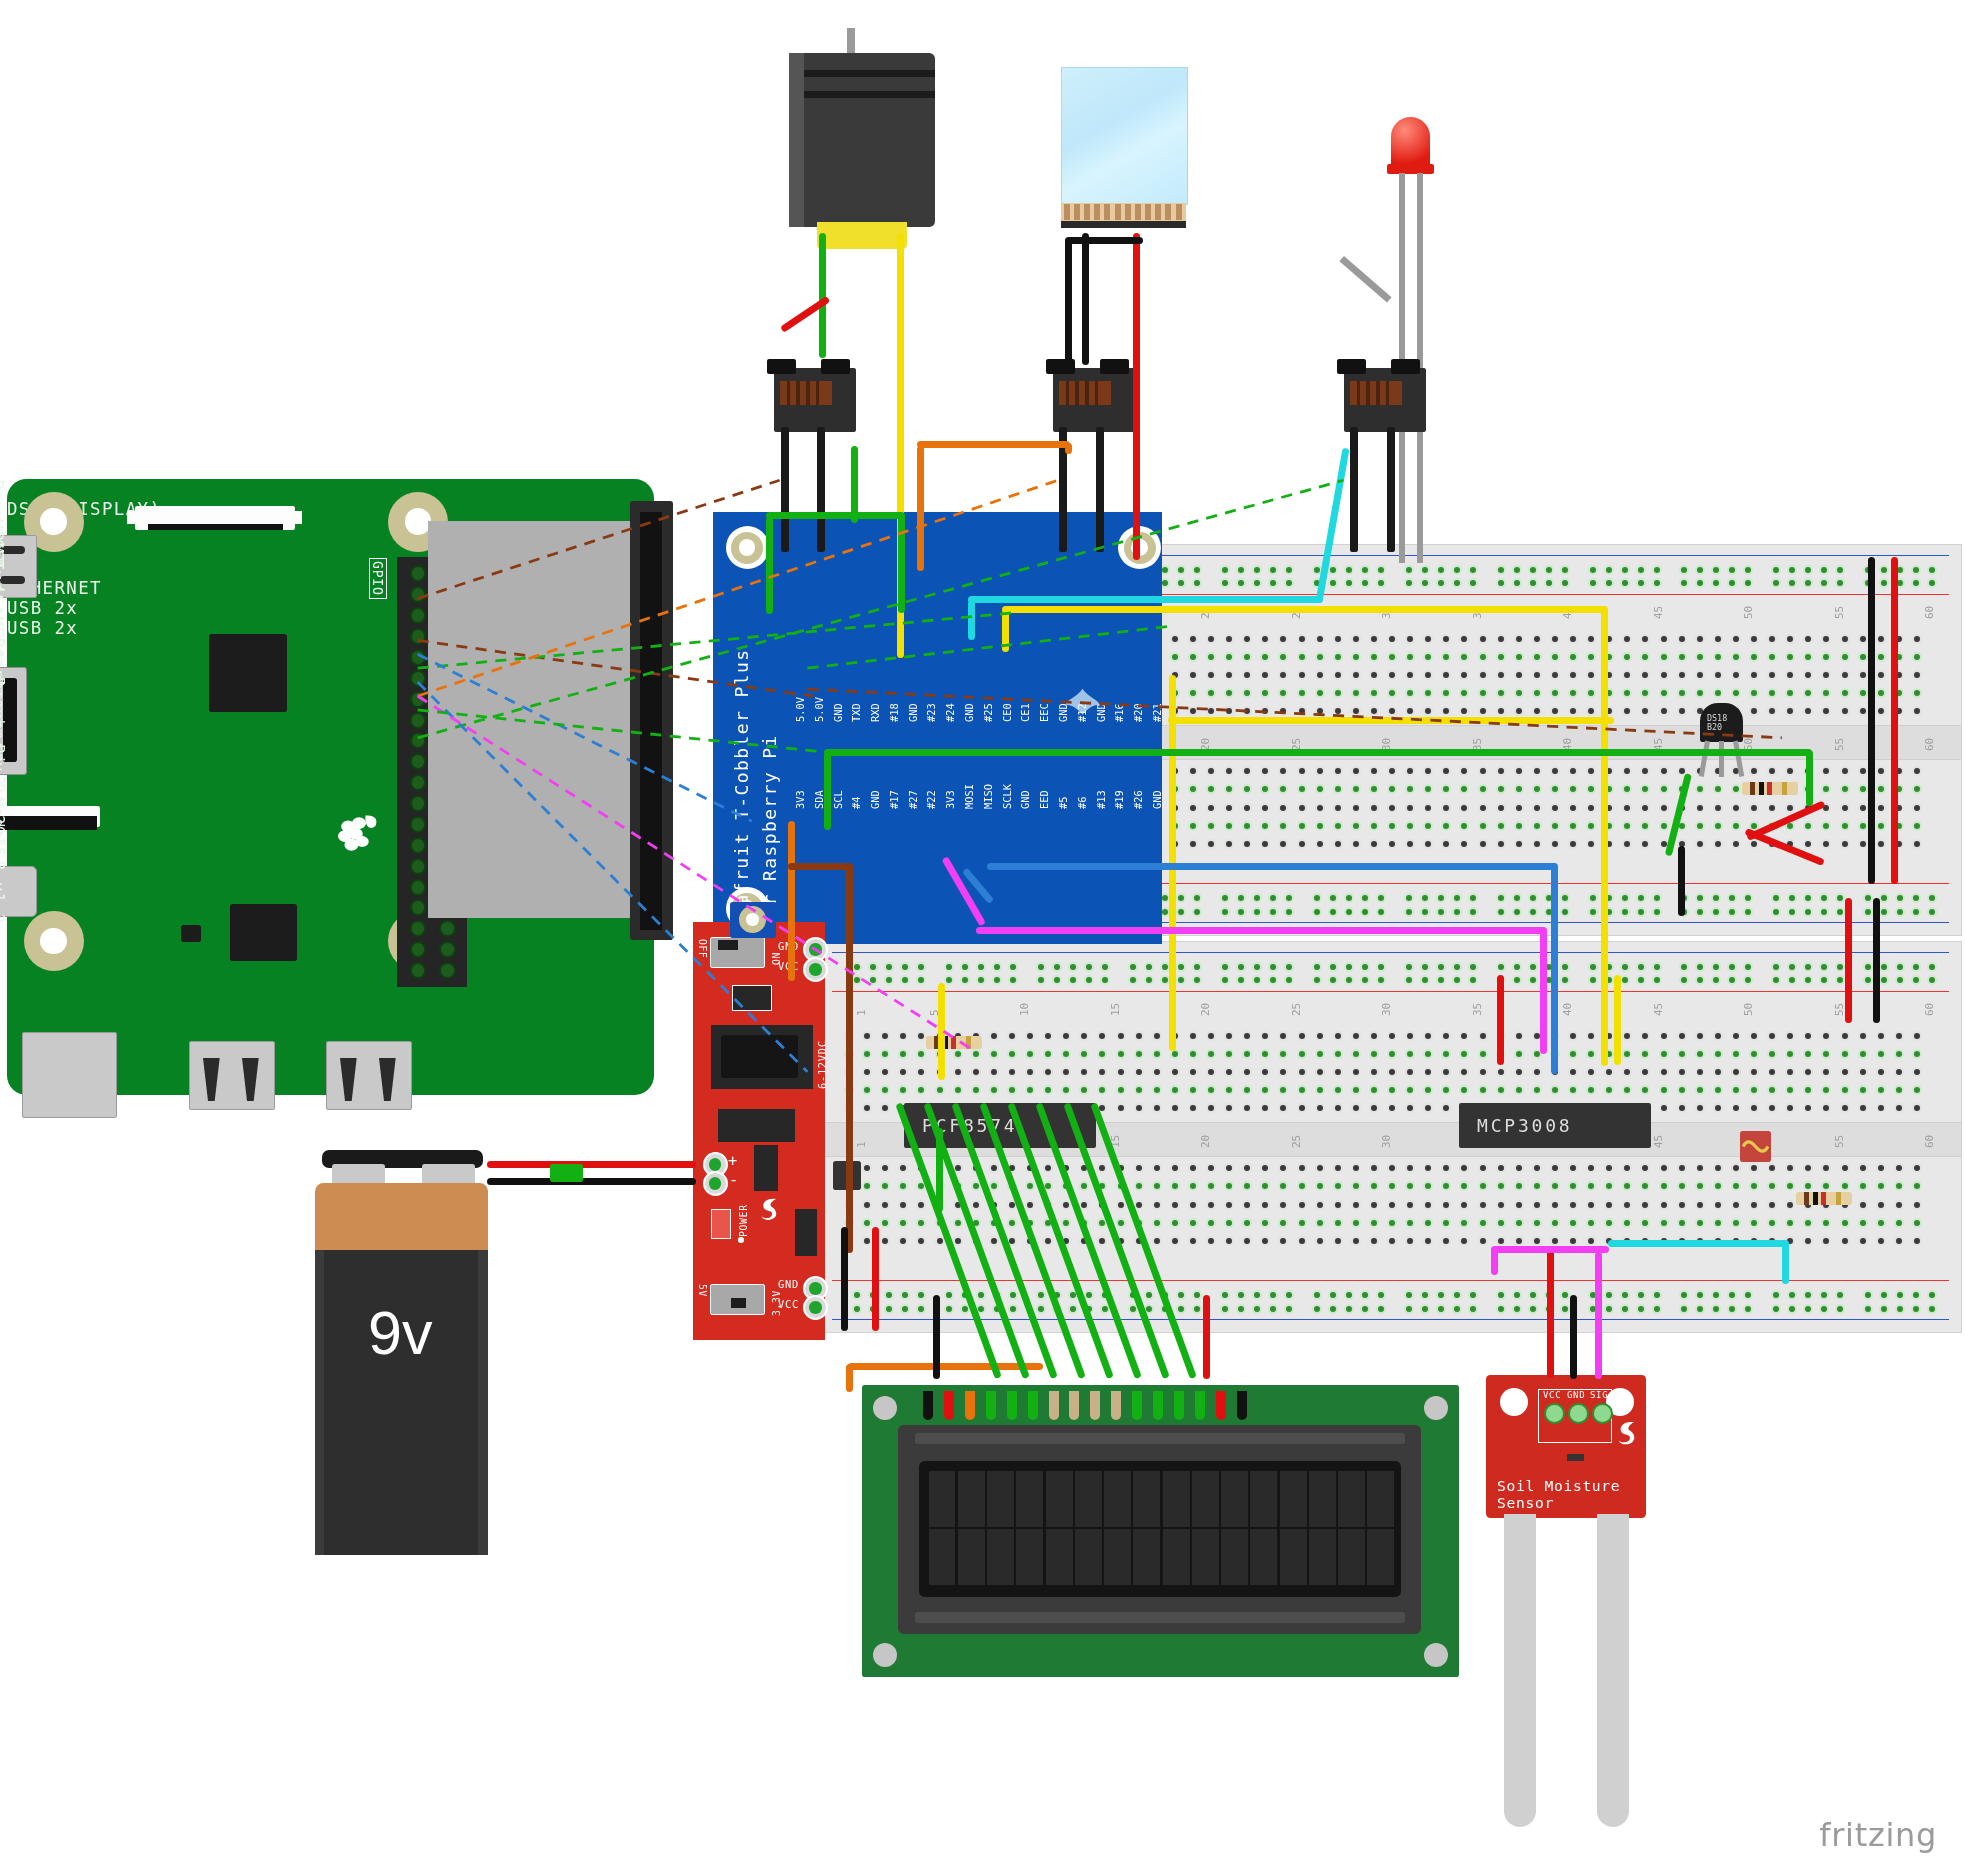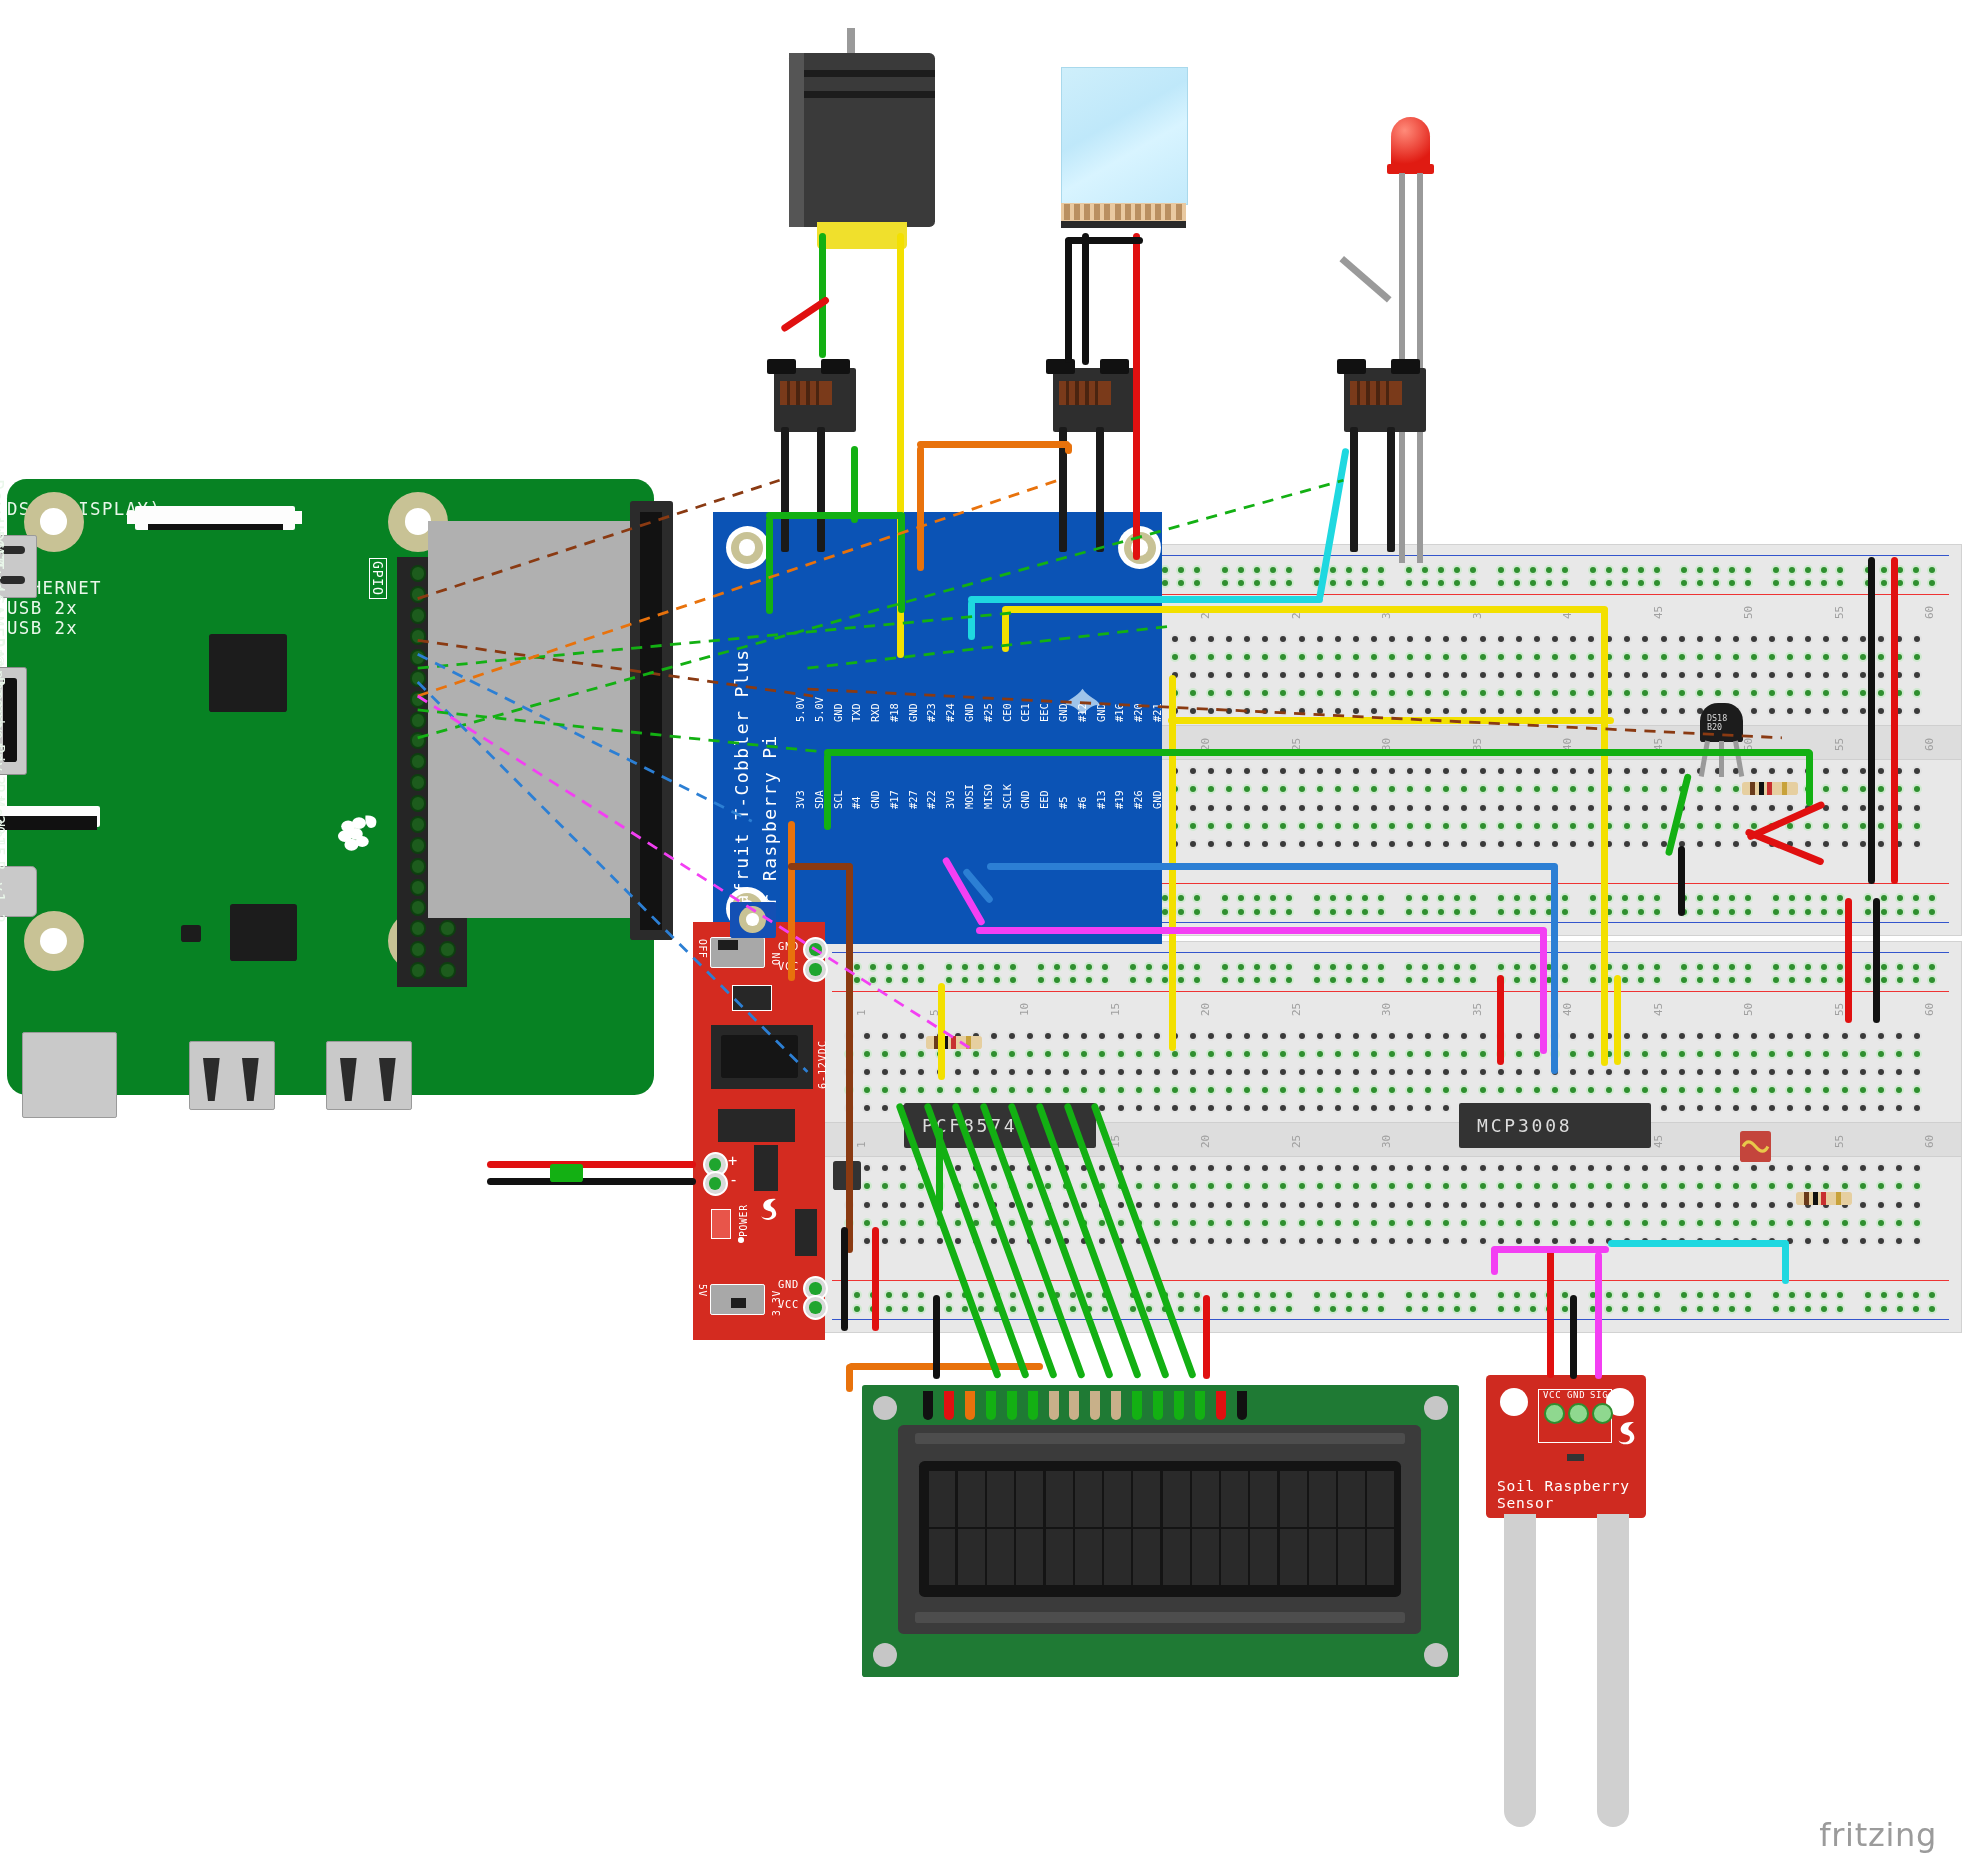--- a/index.html
+++ b/index.html
@@ -5485,20 +5485,30 @@
     <div class="t tl" style="left:15.3px;top:362px;font-size:9.7px;">5V</div>
     <div class="t tr" style="left:78px;top:394px;font-size:9.7px;">3.3V</div>
     <div class="abs" style="left:45px;top:315px;width:5.6px;height:5.6px;border-radius:50%;background:#fff;"></div>
   </div>
 
   <div class="abs" style="left:730px;top:902px;width:46px;height:36px;background:#1450b4;border-radius:2.8px;"></div>
   <div class="abs" style="left:739px;top:906px;width:26.5px;height:26.5px;border-radius:50%;background:#c8c295;"></div>
   <div class="abs" style="left:746px;top:913px;width:12.5px;height:12.5px;border-radius:50%;background:#fff;"></div>
   <div class="abs" style="left:833px;top:1161px;width:28px;height:29px;background:#333;border-radius:2.8px;"></div>
 
+  <div class="abs" style="left:305px;top:1150px;width:191px;height:439px;">
+    <div class="abs" style="left:16.7px;top:0px;width:161px;height:18px;background:#1a1a1a;border-radius:7px;"></div>
+    <div class="abs" style="left:26.5px;top:14px;width:53px;height:21px;background:#c9c9c9;border-radius:2.8px;"></div>
+    <div class="abs" style="left:117px;top:14px;width:53px;height:21px;background:#c9c9c9;border-radius:2.8px;"></div>
+    <div class="abs" style="left:9.7px;top:33px;width:173px;height:70px;background:#cc8c52;border-radius:8.4px 8.4px 0 0;"></div>
+    <div class="abs" style="left:9.7px;top:100px;width:173px;height:305px;background:#2e2e2e;border-radius:0 0 9.7px 9.7px;"></div>
+    <div class="abs" style="left:9.7px;top:100px;width:9.7px;height:305px;background:#3b3b3b;"></div>
+    <div class="abs" style="left:173px;top:100px;width:9.7px;height:305px;background:#3b3b3b;"></div>
+    <div class="abs" style="left:63px;top:148px;color:#fff;font-size:61px;font-family:'Liberation Sans',sans-serif;">9v</div>
+  </div>
 
   <div class="abs" style="left:487px;top:1161px;width:209px;height:7px;background:#e01010;border-radius:3.5px;"></div>
   <div class="abs" style="left:487px;top:1178px;width:209px;height:7px;background:#111;border-radius:3.5px;"></div>
   <div class="abs" style="left:550px;top:1164px;width:33px;height:18px;background:#13b013;border-radius:2.8px;"></div>
 
   <div id="motor">
     <div class="abs" style="left:58px;top:0px;width:8.4px;height:28px;background:#9a9a9a;"></div>
     <div class="abs" style="left:0px;top:25px;width:146px;height:174px;background:#3a3a3a;border-radius:5.6px;"></div>
     <div class="abs" style="left:0px;top:42px;width:146px;height:7px;background:#1c1c1c;"></div>
     <div class="abs" style="left:0px;top:63px;width:146px;height:7px;background:#1c1c1c;"></div>
@@ -5675,21 +5685,21 @@
     <div class="pad" style="left:58px;top:28px;"></div>
     <div class="pad" style="left:82px;top:28px;"></div>
     <div class="pad" style="left:106px;top:28px;"></div>
     <div class="t" style="left:57px;top:15.3px;font-size:9px;">VCC</div>
     <div class="t" style="left:81px;top:15.3px;font-size:9px;">GND</div>
     <div class="t" style="left:104px;top:15.3px;font-size:9px;">SIG</div>
     <div class="abs" style="left:81px;top:79px;width:16.7px;height:7px;background:#333;"></div>
     <svg viewBox="0 0 40 40" style="position:absolute;left:127px;top:43px;width:28px;height:28px;">
       <path d="M30 6 C16 4 8 12 12 20 C16 26 26 22 24 30 C22 36 12 36 8 32 C10 38 22 40 28 34 C34 28 28 20 24 18 C20 16 22 10 30 6 Z" fill="#fff"></path>
     </svg>
-    <div class="t" style="left:11px;top:102px;font-size:14.6px;">Soil Raspberry Sensor</div>
+    <div class="t" style="left:11px;top:102px;font-size:14.6px;">Soil Moisture Sensor</div>
   </div>
   <div class="prong" style="left:1504px;top:1514px;width:32px;height:313px;border-radius:0 0 16px 16px;"></div>
   <div class="prong" style="left:1597px;top:1514px;width:32px;height:313px;border-radius:0 0 16px 16px;"></div>
 
   <div class="jumper" style="left:819px;top:233px;width:7px;height:125px;background:#13b013;"></div>
   <div class="jumper" style="left:897px;top:233px;width:7px;height:425px;background:#f3e000;"></div>
   <div class="jumper" style="left:780px;top:327px;width:56px;height:7px;background:#e01010;transform:rotate(-34deg);transform-origin:0 0;"></div>
 
   <div class="jumper" style="left:1082px;top:233px;width:7px;height:132px;background:#111;"></div>
   <div class="jumper" style="left:1133px;top:233px;width:7px;height:327px;background:#e01010;"></div>

